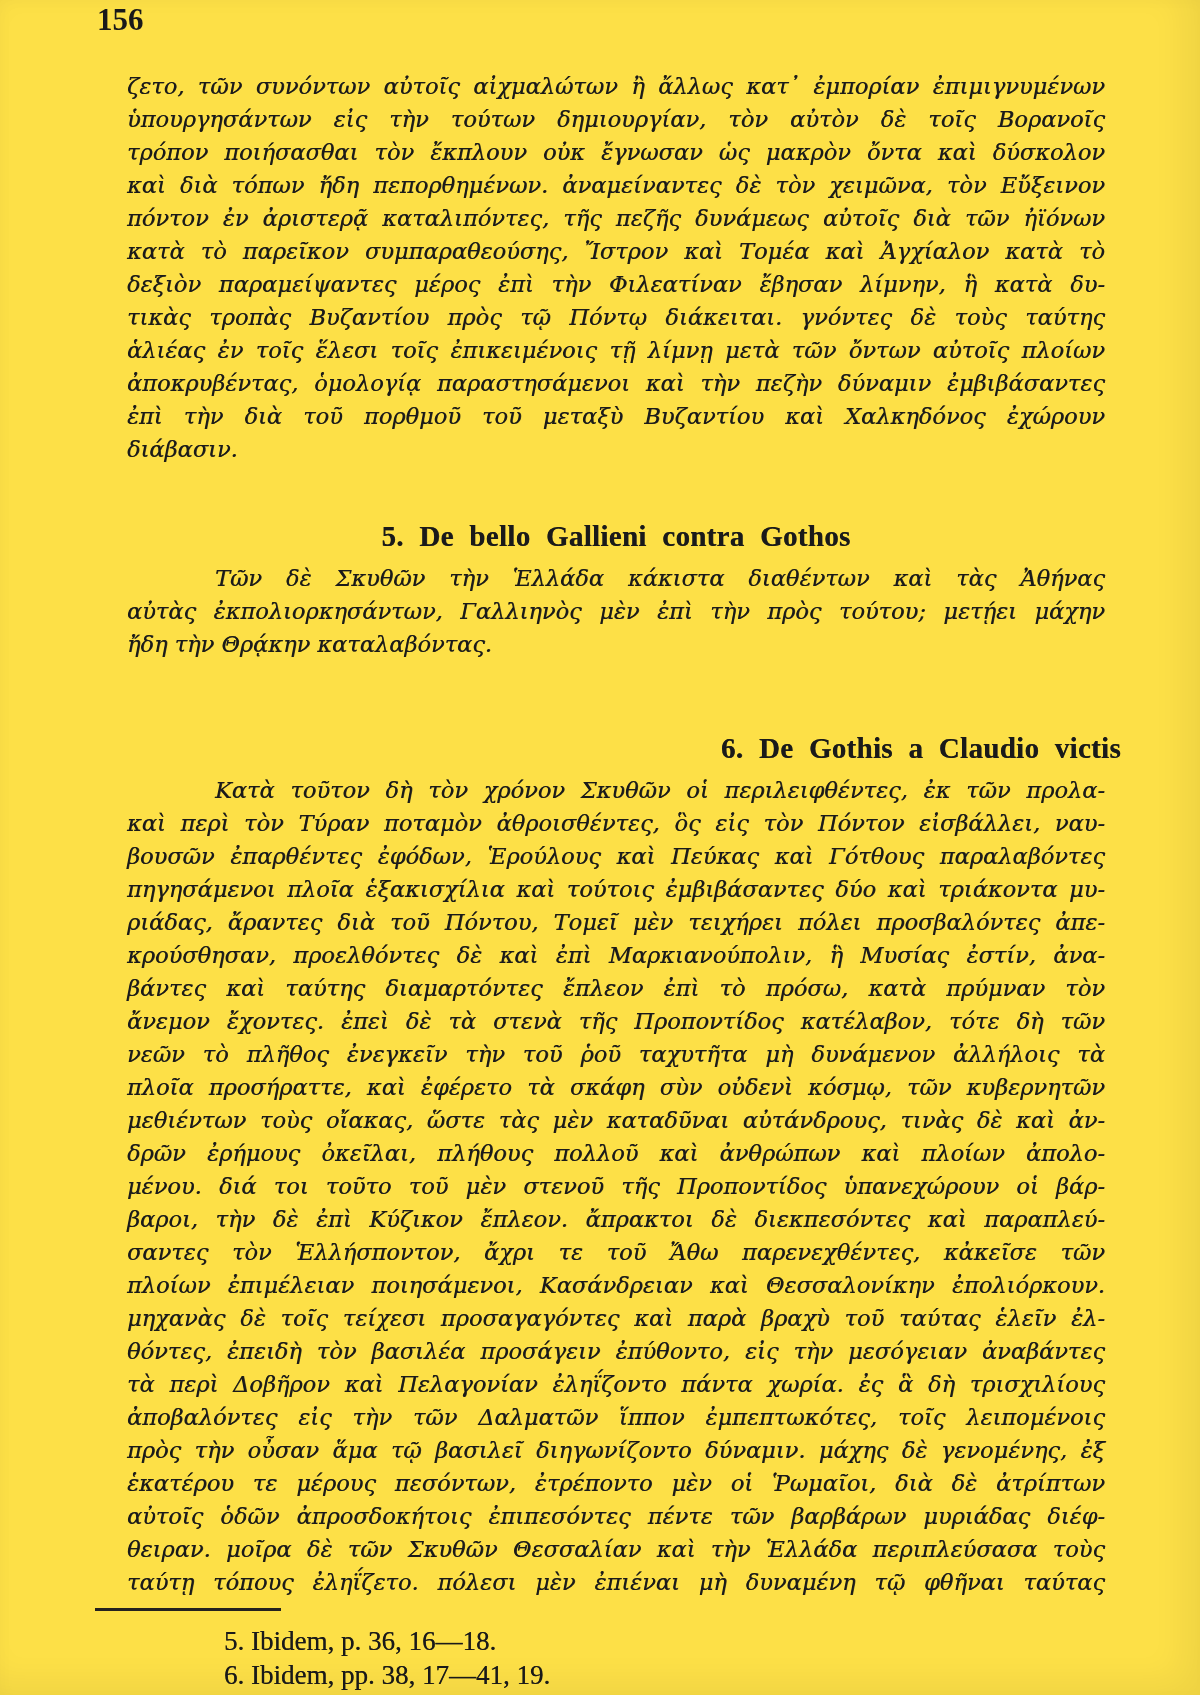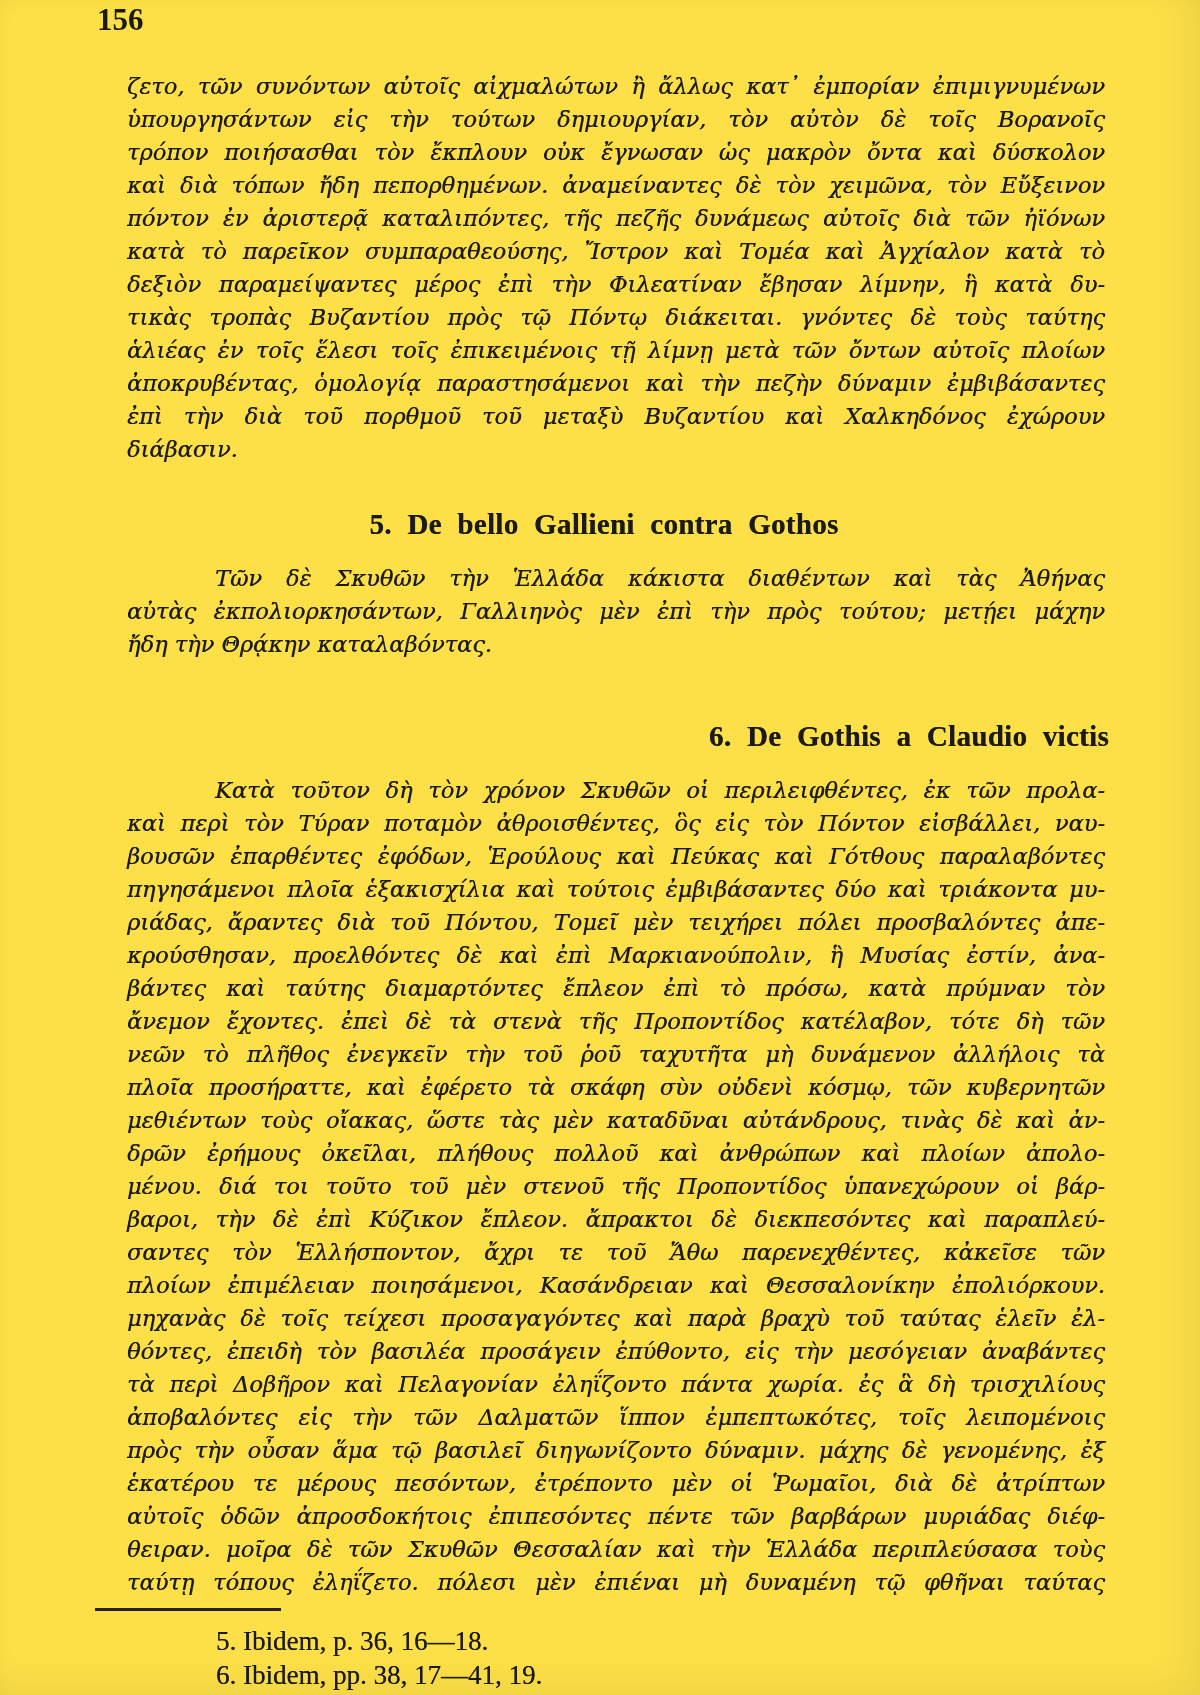--- a/index.html
+++ b/index.html
@@ -35,37 +35,37 @@
     text-align:justify;
     text-align-last:justify;
     text-shadow:0.4px 0 0 rgba(25,25,25,0.75);
     white-space:normal;
     margin-left:32px;
   }
   .tline.indent { text-indent:88px; }
   .tline.lastleft { text-align-last:left; }
   .heading {
     position:absolute; left:95px; width:1010px;
-    margin:4px;
+    margin:16px;
     text-align:center;
     font-family:"Liberation Serif", serif;
     font-weight:700;
     font-size:29px;
     word-spacing:8px;
     letter-spacing:0.3px;
     text-shadow:0.3px 0 0 rgba(25,25,25,0.8);
   }
   .h5 { top:504px; }
   .h6 { top:716px;text-align:right; }
   .footrule {
     position:absolute; left:95px; top:1608px;
     width:186px; height:3px;
     background:#25221f;
   }
-  .footnotes { position:absolute; left:184px; top:1624px; width:760px; }
+  .footnotes { position:absolute; left:192px; top:1624px; width:760px; }
   .footnotes .tline {
     font-style:normal;
     font-family:"Liberation Serif", serif;
     font-size:27px;
     line-height:34px;
     height:34px;
     text-align:left;
     text-align-last:left;
     text-shadow:0.3px 0 0 rgba(25,25,25,0.8);
   }

